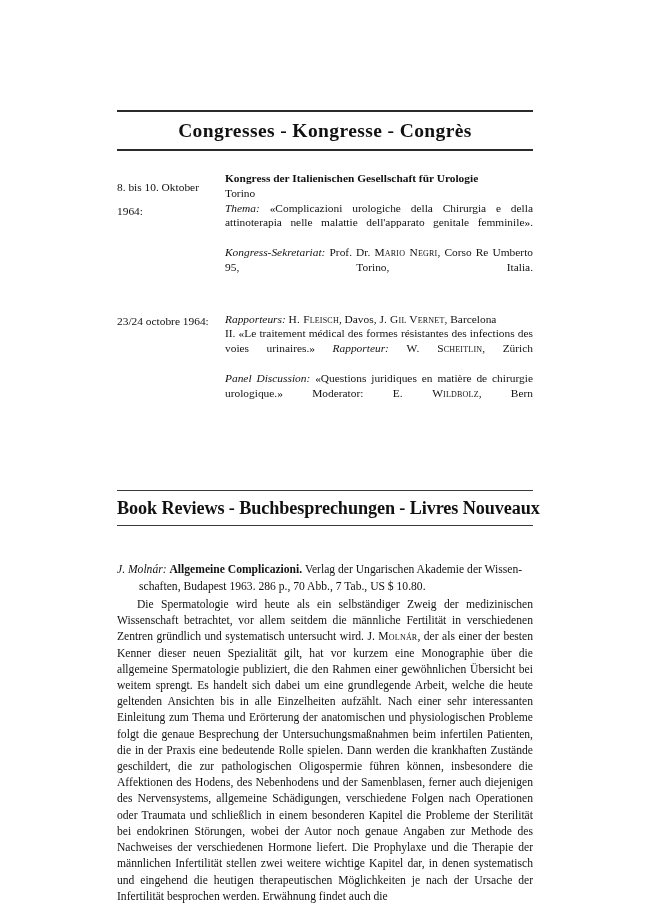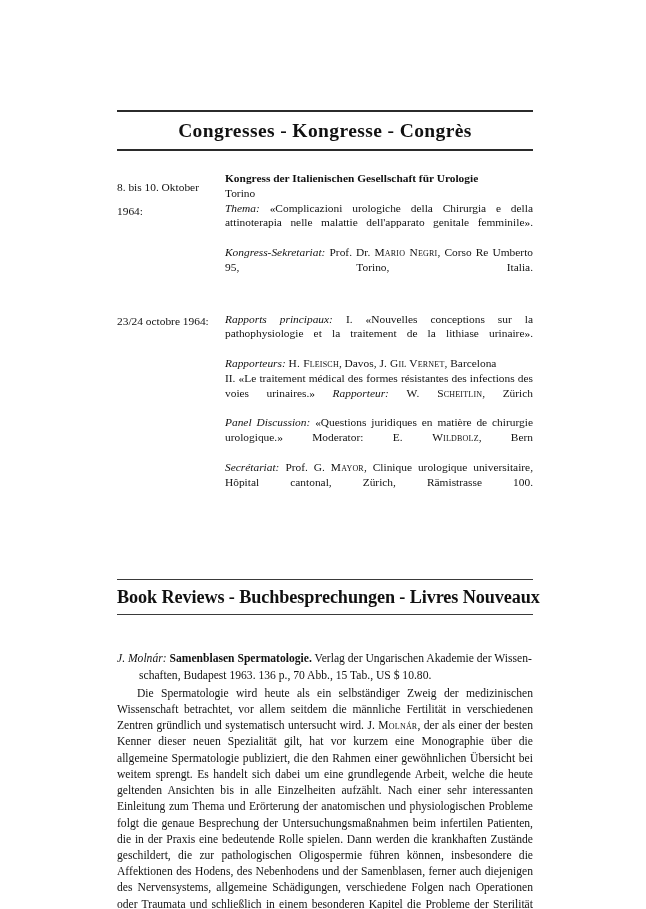--- a/index.html
+++ b/index.html
@@ -145,35 +145,33 @@
         <div class="just"><span class="i">Kongress-Sekretariat:</span> <span>Prof. Dr. </span><span class="sc">Mario Negri</span><span>, Corso Re Umberto 95, Torino, Italia.</span></div>
       </div>
     </div>
 
     <div class="entry">
       <div class="entry-date">
         <span class="dline">23/24 octobre 1964:</span>
       </div>
       <div class="entry-body">
         <div class="gap"></div>
-        <div class="just"><span class="i">Rapports principaux:</span> <span>I. «Nouvelles conceptions sur la pathophysiologie et la traitement de la lithiase urinaire».</span></div>
         <div><span class="i">Rapporteurs:</span> <span class="sc">H. Fleisch</span><span>, Davos, </span><span class="sc">J. Gil Vernet</span><span>, Barcelona</span></div>
         <div class="just"><span>II. «Le traitement médical des formes résistantes des infections des voies urinaires.» </span><span class="i">Rapporteur:</span> <span class="sc">W. Scheitlin</span><span>, Zürich</span></div>
         <div class="just"><span class="i">Panel Discussion:</span> <span>«Questions juridiques en matière de chirurgie urologique.» Moderator: </span><span class="sc">E. Wildbolz</span><span>, Bern</span></div>
-        <div class="just"><span class="i">Secrétariat:</span> <span>Prof. G. </span><span class="sc">Mayor</span><span>, Clinique urologique universitaire, Hôpital cantonal, Zürich, Rämistrasse 100.</span></div>
       </div>
     </div>
 
   </div>
 
   <div class="reviews-head">
     <div class="rule-light"></div>
     <div class="reviews-title">Book Reviews - Buchbesprechungen - Livres Nouveaux</div>
     <div class="rule-light"></div>
   </div>
 
   <div class="review">
-    <div class="citation"><span class="i">J. Molnár:</span> <span class="b">Samenblasen Spermatologie.</span> <span>Verlag der Ungarischen Akademie der Wissen-</span><span class="cont">schaften, Budapest 1963. 136 p., 70 Abb., 15 Tab., US $ 10.80.</span></div>
+    <div class="citation"><span class="i">J. Molnár:</span> <span class="b">Allgemeine Complicazioni.</span> <span>Verlag der Ungarischen Akademie der Wissen-</span><span class="cont">schaften, Budapest 1963. 286 p., 70 Abb., 7 Tab., US $ 10.80.</span></div>
 
     <div class="review-para"><span>Die Spermatologie wird heute als ein selbständiger Zweig der medizinischen Wissenschaft betrachtet, vor allem seitdem die männliche Fertilität in verschiedenen Zentren gründlich und systematisch untersucht wird. J. </span><span class="sc">Molnár</span><span>, der als einer der besten Kenner dieser neuen Spezialität gilt, hat vor kurzem eine Monographie über die allgemeine Spermatologie publiziert, die den Rahmen einer gewöhnlichen Übersicht bei weitem sprengt. Es handelt sich dabei um eine grundlegende Arbeit, welche die heute geltenden Ansichten bis in alle Einzelheiten aufzählt. Nach einer sehr interessanten Einleitung zum Thema und Erörterung der anatomischen und physiologischen Probleme folgt die genaue Besprechung der Untersuchungsmaßnahmen beim infertilen Patienten, die in der Praxis eine bedeutende Rolle spielen. Dann werden die krankhaften Zustände geschildert, die zur pathologischen Oligospermie führen können, insbesondere die Affektionen des Hodens, des Nebenhodens und der Samenblasen, ferner auch diejenigen des Nervensystems, allgemeine Schädigungen, verschiedene Folgen nach Operationen oder Traumata und schließlich in einem besonderen Kapitel die Probleme der Sterilität bei endokrinen Störungen, wobei der Autor noch genaue Angaben zur Methode des Nachweises der verschiedenen Hormone liefert. Die Prophylaxe und die Therapie der männlichen Infertilität stellen zwei weitere wichtige Kapitel dar, in denen systematisch und eingehend die heutigen therapeutischen Möglichkeiten je nach der Ursache der Infertilität besprochen werden. Erwähnung findet auch die</span></div>
   </div>
 
 </div>
 
 </body></html>

